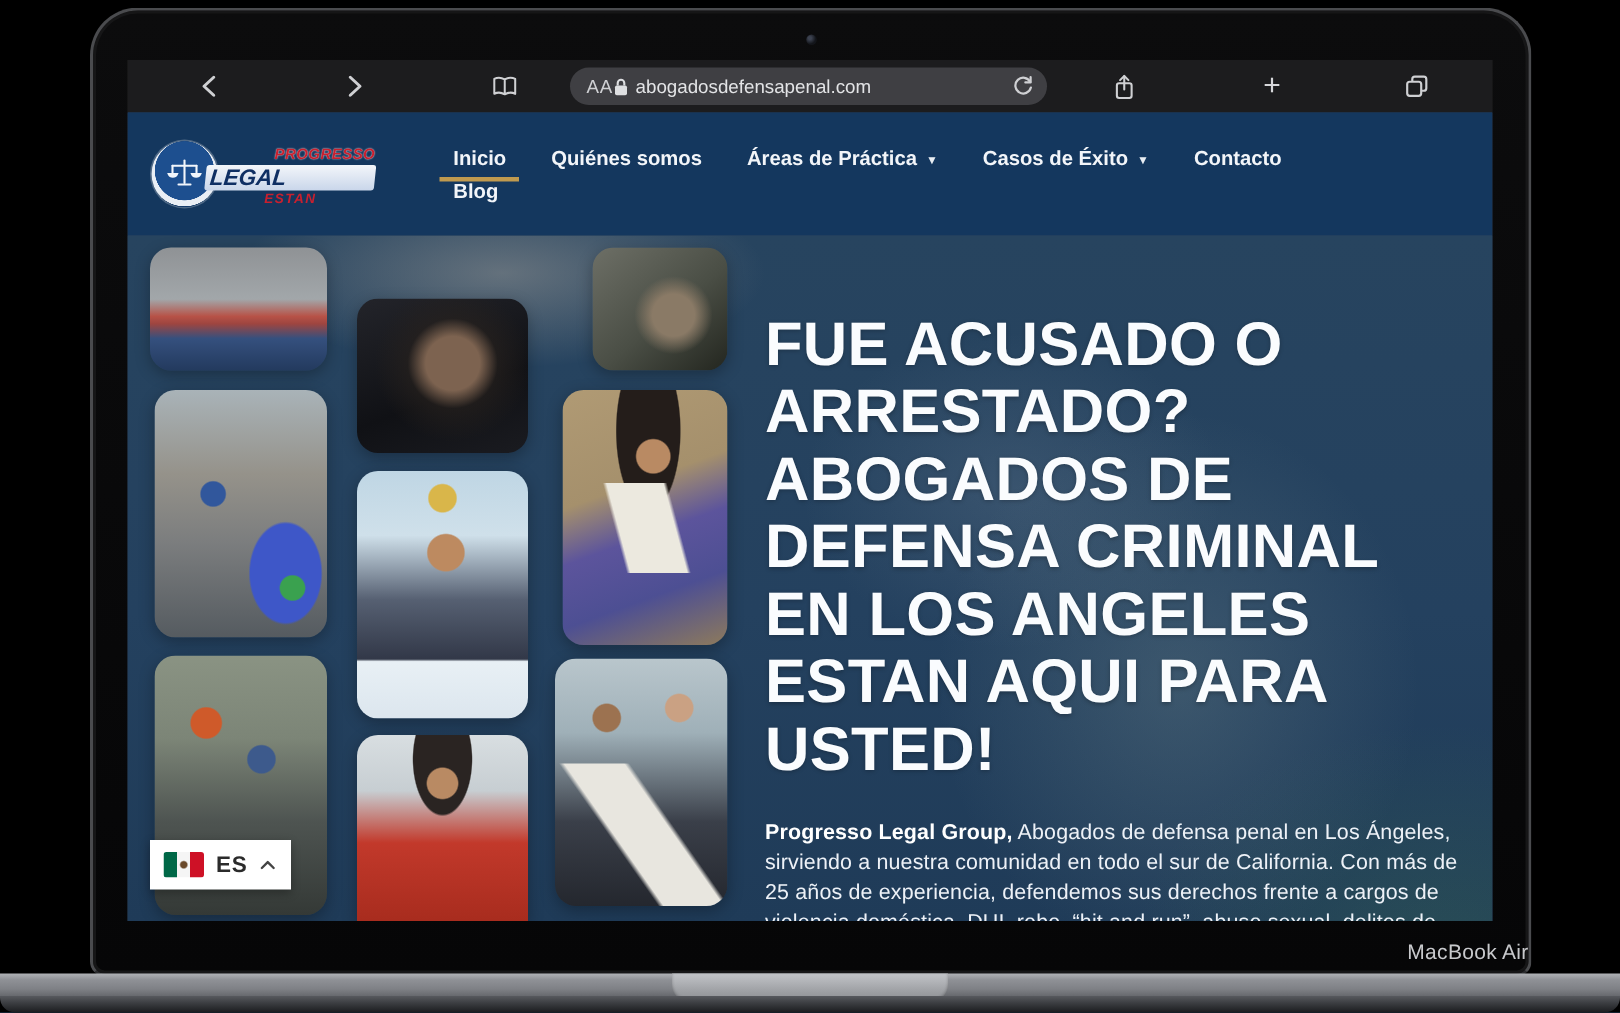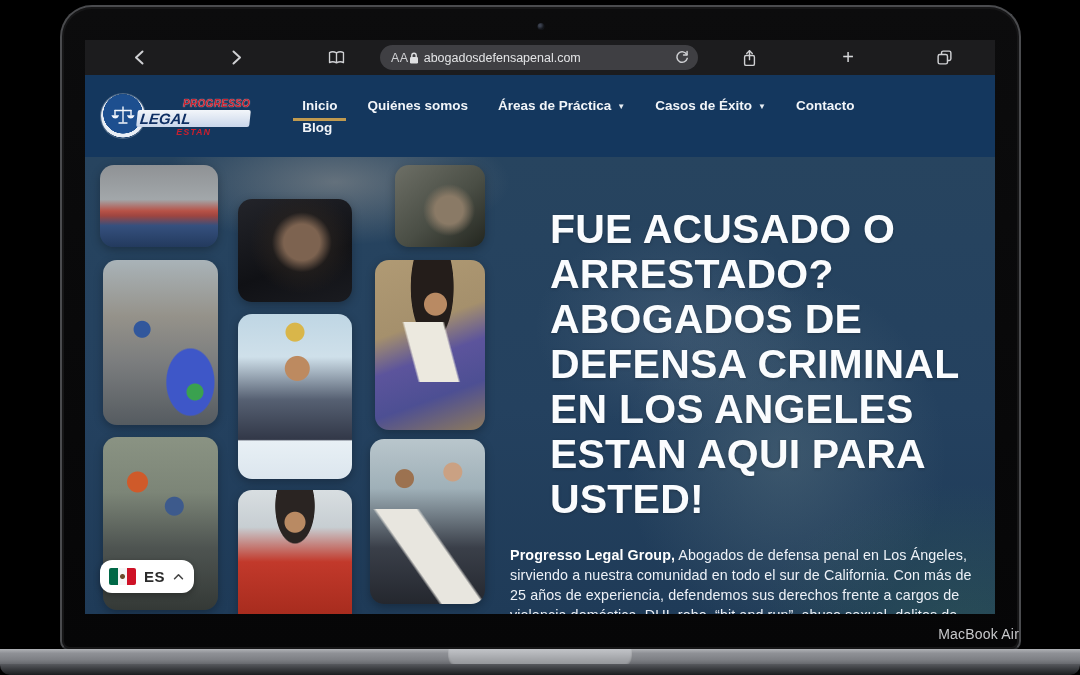--- a/index.html
+++ b/index.html
@@ -153,28 +153,28 @@
     background:linear-gradient(55deg,transparent 38%,#e8e6df 40% 62%,transparent 64%) 0 70px/115px 95px no-repeat,
                radial-gradient(circle at 30% 24%,#9c7250 0 9px,transparent 10px),
                radial-gradient(circle at 72% 20%,#caa183 0 9px,transparent 10px),
                linear-gradient(180deg,#b9c6cc 0%,#9fb0b8 30%,#3a3f49 66%,#24272e 100%);}
 
   .hero-copy{position:absolute;left:425px;top:50px;width:478px;}
   .hero-title{
     margin:0;color:#fafcfe;font-size:41px;line-height:45px;font-weight:800;
     letter-spacing:.2px;text-shadow:0 1px 3px rgba(0,0,0,.25);
   }
-  .hero-title span{display:block;margin-left:40px;}
+  .hero-title span{display:block;}
   .hero-para{
     margin:23px 0 0 0;color:#edf1f7;font-size:14.3px;line-height:20px;letter-spacing:.1px;
   }
   .hero-para b{color:#ffffff;}
 
   .lang{
-    position:absolute;left:15px;top:403px;height:33px;background:#fff;border-radius:12px;
+    position:absolute;left:15px;top:403px;height:33px;background:#fff;border-radius:0;
     display:flex;align-items:center;gap:8px;padding:0 10px 0 9px;cursor:pointer;
     box-shadow:0 2px 6px rgba(0,0,0,.3);
   }
   .flag{
     width:27px;height:17px;border-radius:2px;flex:0 0 auto;
     background:radial-gradient(circle at 50% 50%,#6b4a2a 0 2px,transparent 3px),
                linear-gradient(90deg,#006847 0 33%,#f5f5f5 33% 66%,#ce1126 66% 100%);
   }
   .lang-code{font-size:15px;font-weight:bold;color:#2b2b2b;letter-spacing:.5px;}
 </style>

